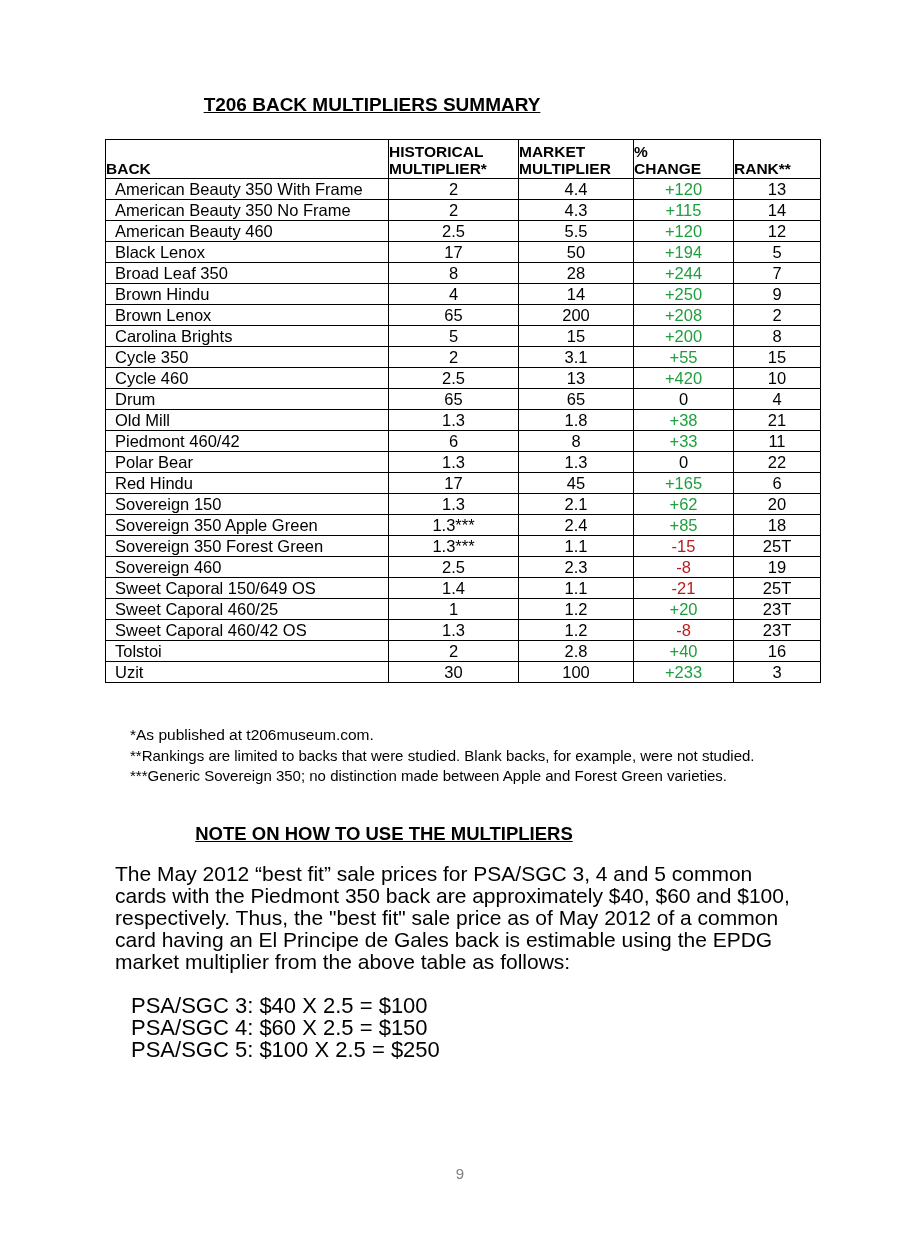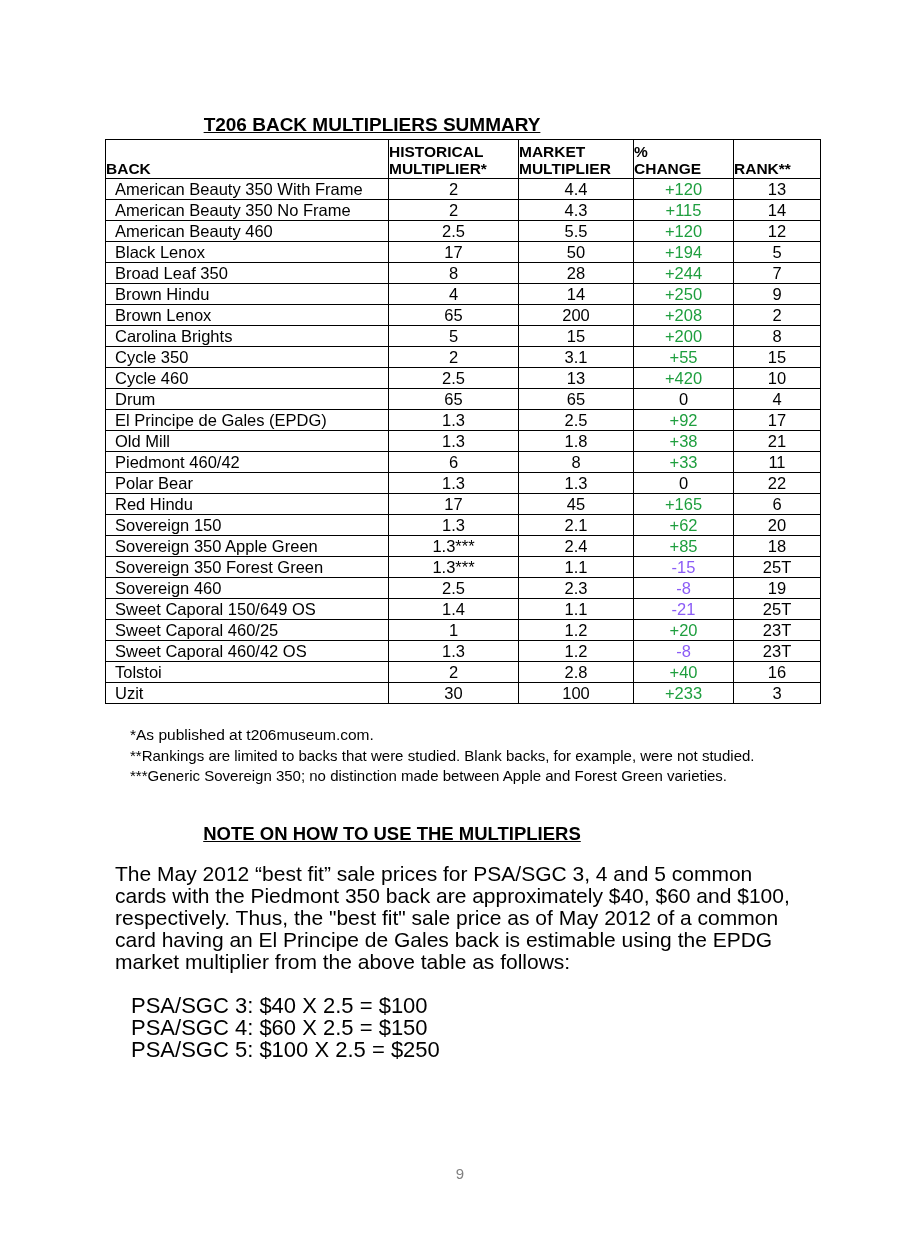--- a/index.html
+++ b/index.html
@@ -1,29 +1,29 @@
 <!DOCTYPE html>
 <html><head>
 <meta charset="utf-8">
 <style>
   html, body { margin: 0; padding: 0; background: #ffffff; }
   body { width: 920px; height: 1240px; position: relative; font-family: "Liberation Sans", sans-serif; color: #000; overflow: hidden; }
-  .title { position: absolute; top: 94px; left: 0; width: 744px; text-align: center; margin-top: 20px; }
+  .title { position: absolute; top: 94px; left: 0; width: 744px; text-align: center; }
   .title span { font-size: 19px; font-weight: bold; text-decoration: underline; letter-spacing: 0; }
   table.mult { position: absolute; left: 105px; top: 139px; border-collapse: collapse; table-layout: fixed; width: 715px; }
   table.mult th, table.mult td { border: 1px solid #000; padding: 0; font-size: 16.5px; line-height: 19px; }
   table.mult th { font-weight: bold; vertical-align: bottom; text-align: left; height: 37px; font-size: 15.5px; line-height: 17px; padding-bottom: 1px; }
   table.mult td { height: 20px; text-align: center; }
   table.mult td.name { text-align: left; padding-left: 9px; }
   .pos { color: #1e9e3e; margin-top: 36px; }
-  .neg { color: #8b5cf6; }
+  .neg { color: #b91c1c; }
   .zero { color: #000000; }
   .notes { position: absolute; left: 130px; top: 725px; font-size: 15px; line-height: 20.5px; }
   .notes div:first-child { font-size: 15.5px; }
-  .note-heading { position: absolute; top: 823px; left: 12px; width: 760px; text-align: center; }
+  .note-heading { position: absolute; top: 823px; left: 4px; width: 760px; text-align: center; }
   .note-heading span { font-size: 18.5px; font-weight: bold; text-decoration: underline; }
   .para { position: absolute; left: 115px; top: 863px; width: 690px; font-size: 21px; line-height: 22px; }
   .calcs { position: absolute; left: 131px; top: 995px; font-size: 22px; line-height: 22px; }
   .page-num { position: absolute; top: 1165px; left: 0; width: 920px; text-align: center; font-size: 15px; color: #808080; }
 </style>
 </head>
 <body>
 
 <div class="title"><span>T206 BACK MULTIPLIERS SUMMARY</span></div>
 
@@ -116,27 +116,20 @@
         <td>10</td>
       </tr>
       <tr>
         <td class="name">Drum</td>
         <td>65</td>
         <td>65</td>
         <td class="zero">0</td>
         <td>4</td>
       </tr>
       <tr>
-        <td class="name">El Principe de Gales (EPDG)</td>
-        <td>1.3</td>
-        <td>2.5</td>
-        <td class="pos">+92</td>
-        <td>17</td>
-      </tr>
-      <tr>
         <td class="name">Old Mill</td>
         <td>1.3</td>
         <td>1.8</td>
         <td class="pos">+38</td>
         <td>21</td>
       </tr>
       <tr>
         <td class="name">Piedmont 460/42</td>
         <td>6</td>
         <td>8</td>

